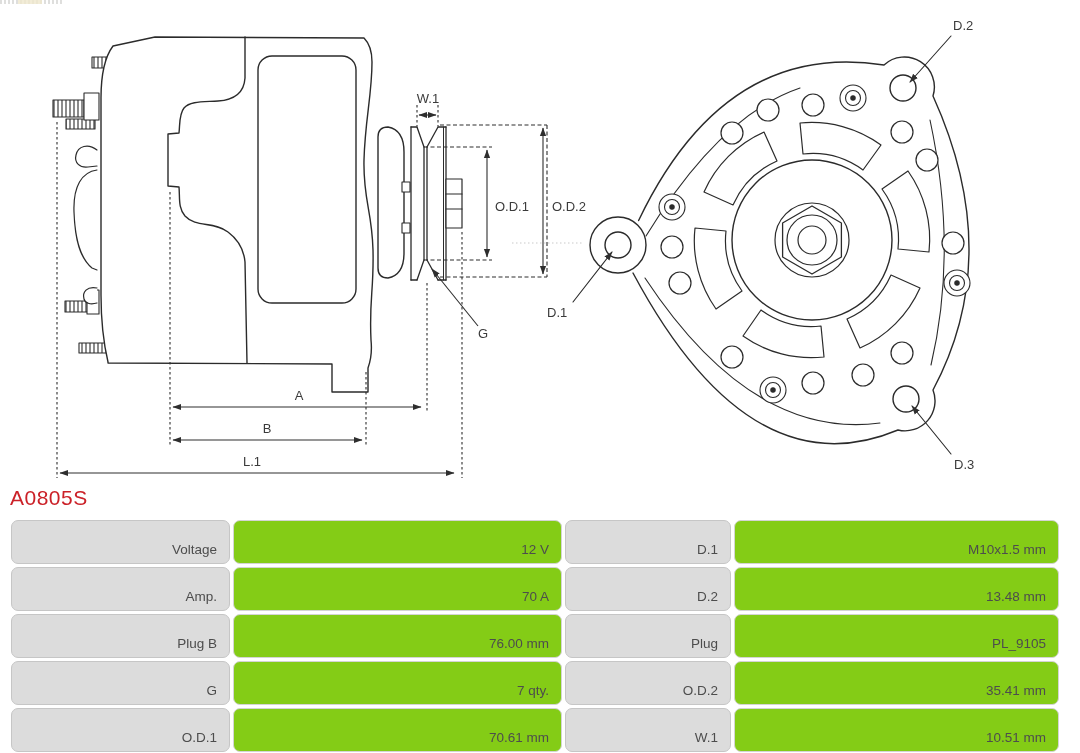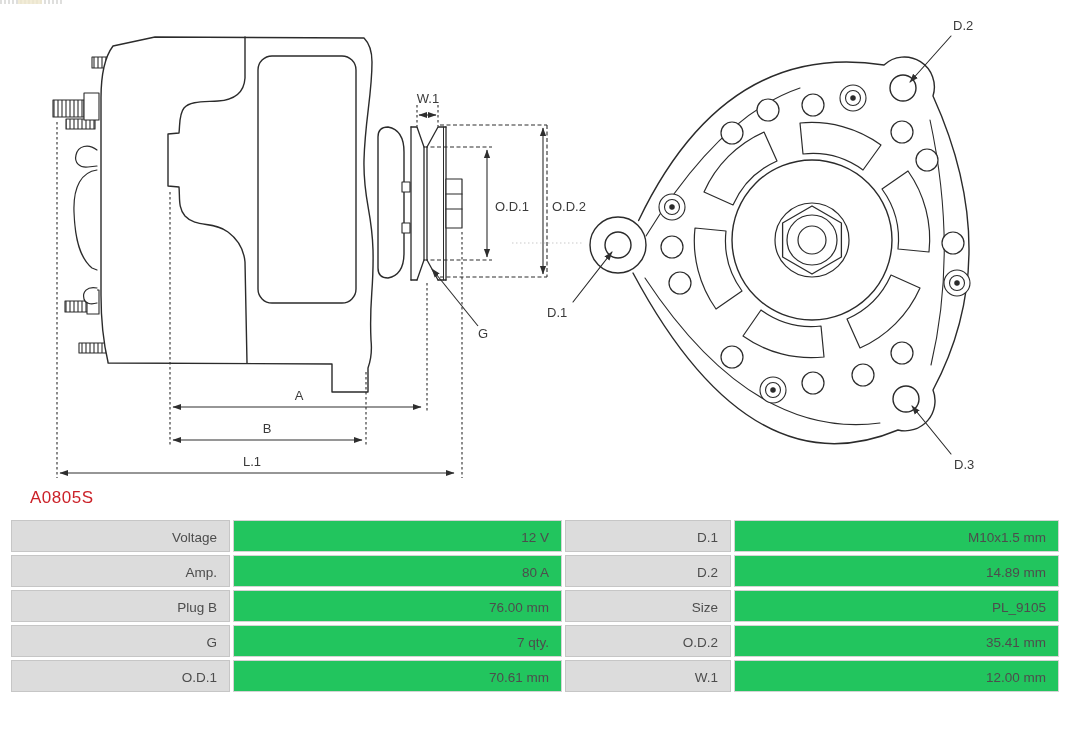--- a/index.html
+++ b/index.html
@@ -2,28 +2,28 @@
 <html><head>
 <meta charset="utf-8">
 <style>
   html,body{margin:0;padding:0;background:#fff;}
   #stage{position:relative;width:1080px;height:753px;background:#fff;overflow:hidden;
          font-family:"Liberation Sans",sans-serif;}
   #top-strip{position:absolute;left:0;top:0;width:64px;height:4px;
     background:repeating-linear-gradient(90deg,#d9d9d7 0 2px,#ffffff 2px 4px);opacity:.85;}
   #top-strip-tint{position:absolute;left:18px;top:0;width:24px;height:4px;background:#efe7cd;opacity:.8;}
   #drawing-svg{position:absolute;left:0;top:0;}
-  #part-number{position:absolute;left:10px;top:488px;font-size:17px;line-height:20px;
-    letter-spacing:.5px;margin-left:20px;}
+  #part-number{position:absolute;left:10px;top:488px;font-size:21px;line-height:20px;
+    letter-spacing:.5px;}
   #spec-table{position:absolute;left:8px;top:517px;width:1054px;table-layout:fixed;
     border-collapse:separate;border-spacing:3px;background:#fff;}
-  #spec-table td{height:17px;line-height:17px;padding:8px 12px 5px 0;font-size:13.5px;
-    color:#4d4d4d;text-align:right;overflow:hidden;white-space:nowrap;}
+  #spec-table td{height:17px;line-height:17px;padding:20px 12px 5px 0;font-size:13.5px;
+    color:#4d4d4d;text-align:right;overflow:hidden;white-space:nowrap;border-radius:7px;}
   td.lbl{background:#dcdcdc;border:1px solid #c6c6c6;}
-  td.val{background:#22c55e;border:1px solid #d4d4d4;}
+  td.val{background:#84cc16;border:1px solid #d4d4d4;}
   .c0{width:205px}.c1{width:315px}.c2{width:152px}.c3{width:auto}
   svg text{font-family:"Liberation Sans",sans-serif;font-size:13px;fill:#3b3b3b;}
 </style>
 </head>
 <body>
 
 <div id="stage">
 
   <div id="top-strip"></div>
   <div id="top-strip-tint"></div>
@@ -220,37 +220,37 @@
   <table id="spec-table">
     <tbody>
       <tr>
         <td class="lbl c0">Voltage</td>
         <td class="val c1">12 V</td>
         <td class="lbl c2">D.1</td>
         <td class="val c3">M10x1.5 mm</td>
       </tr>
       <tr>
         <td class="lbl c0">Amp.</td>
-        <td class="val c1">80 A</td>
+        <td class="val c1">70 A</td>
         <td class="lbl c2">D.2</td>
-        <td class="val c3">14.89 mm</td>
+        <td class="val c3">13.48 mm</td>
       </tr>
       <tr>
         <td class="lbl c0">Plug B</td>
         <td class="val c1">76.00 mm</td>
-        <td class="lbl c2">Size</td>
+        <td class="lbl c2">Plug</td>
         <td class="val c3">PL_9105</td>
       </tr>
       <tr>
         <td class="lbl c0">G</td>
         <td class="val c1">7 qty.</td>
         <td class="lbl c2">O.D.2</td>
         <td class="val c3">35.41 mm</td>
       </tr>
       <tr>
         <td class="lbl c0">O.D.1</td>
         <td class="val c1">70.61 mm</td>
         <td class="lbl c2">W.1</td>
-        <td class="val c3">12.00 mm</td>
+        <td class="val c3">10.51 mm</td>
       </tr>
     </tbody>
   </table>
 </div>
 
 </body></html>

